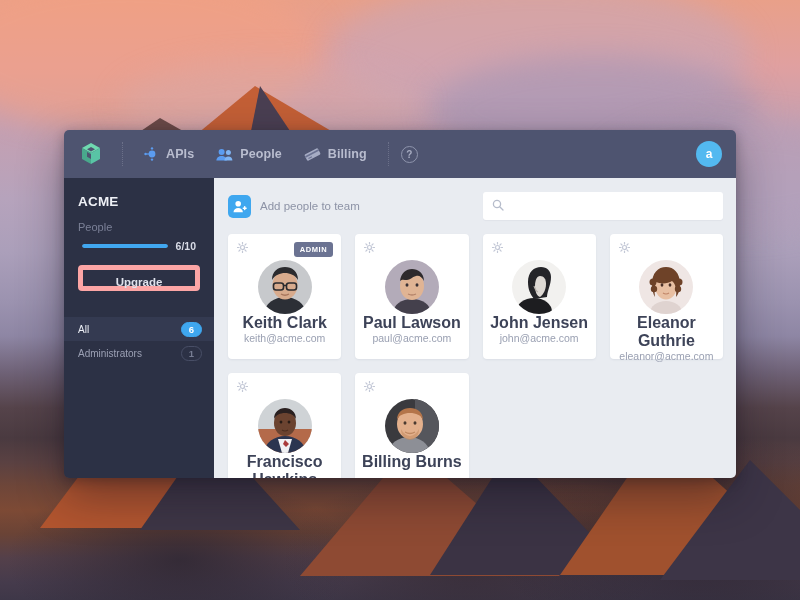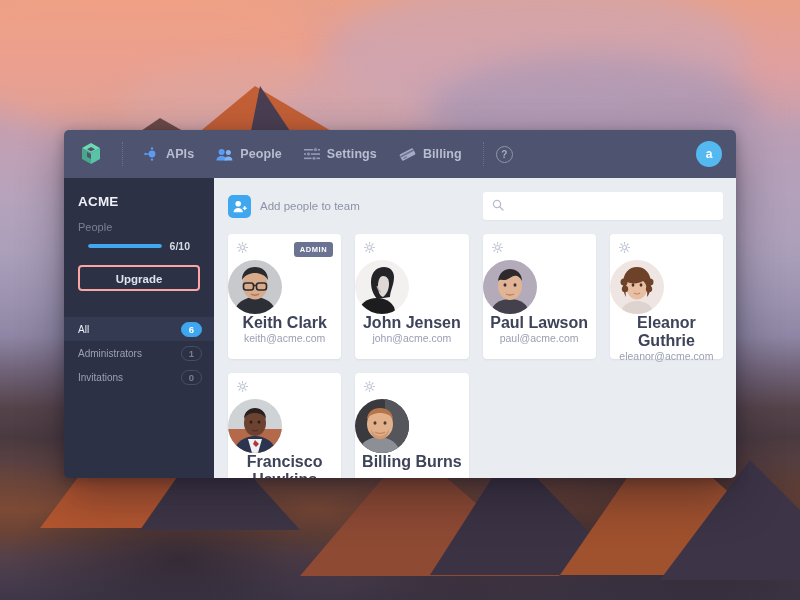--- a/index.html
+++ b/index.html
@@ -134,21 +134,21 @@
     letter-spacing: .2px;
   }
   #quota-label {
     color: #7b8097;
     font-size: 11px;
     padding: 0 14px;
     margin-top: 12px;
   }
   #quota-row {
     display: flex; align-items: center;
-    padding: 0 24px;
+    padding: 0 18px;
     margin-top: 7px;
     gap: 8px;
   }
   #progress-track {
     flex: 1;
     height: 4px;
     background: #454b62;
     border-radius: 2px;
     overflow: hidden;
   }
@@ -162,21 +162,21 @@
     font-size: 10.5px;
     font-weight: 700;
     white-space: nowrap;
   }
   #upgrade-button {
     display: block;
     margin: 13px 14px 0 14px;
     height: 26px;
     line-height: 24px;
     text-align: center;
-    border: 2px solid #fca5a5;
+    border: 5px solid #fca5a5;
     border-radius: 4px;
     color: #dfe2ec;
     font-size: 11.5px;
     font-weight: 700;
     background: transparent;
     cursor: pointer;
     width: calc(100% - 28px);
     font-family: inherit;
   }
   #sidebar-nav { margin-top: 26px; }
@@ -258,20 +258,21 @@
     gap: 14px;
   }
   .person-card {
     background: #fff;
     border-radius: 4px;
     height: 125px;
     position: relative;
     box-shadow: 0 1px 2px rgba(80,90,120,.09);
     display: flex;
     flex-direction: column;
+    align-items: center;
     cursor: pointer;
   }
   .card-gear {
     position: absolute;
     left: 9px; top: 8px;
     cursor: pointer;
     line-height: 0;
   }
   .card-badge {
     position: absolute;
@@ -362,33 +363,20 @@
           <svg width="17" height="13" viewBox="0 0 17 13">
             <circle cx="5.6" cy="4" r="3" fill="#5b9cf0"></circle>
             <path d="M0.4 12.6c0-2.9 2.3-4.6 5.2-4.6s5.2 1.7 5.2 4.6z" fill="#5b9cf0"></path>
             <circle cx="12.4" cy="4.4" r="2.5" fill="#7fb4f3"></circle>
             <path d="M8.4 12.6c0-2.5 1.8-4 4-4s4 1.5 4 4z" fill="#7fb4f3"></path>
           </svg>
         </span>
         <span class="nav-label">People</span>
       </div>
 
-      <div class="nav-item">
-        <span class="nav-icon">
-          <svg width="16" height="14" viewBox="0 0 16 14">
-            <rect x="0" y="2" width="16" height="1.5" fill="#9aa0b8"></rect>
-            <rect x="0" y="6.3" width="16" height="1.5" fill="#9aa0b8"></rect>
-            <rect x="0" y="10.6" width="16" height="1.5" fill="#9aa0b8"></rect>
-            <circle cx="11.5" cy="2.7" r="2.1" fill="#8990ab" stroke="#4e5470" stroke-width="1"></circle>
-            <circle cx="4.5" cy="7" r="2.1" fill="#8990ab" stroke="#4e5470" stroke-width="1"></circle>
-            <circle cx="10" cy="11.3" r="2.1" fill="#8990ab" stroke="#4e5470" stroke-width="1"></circle>
-          </svg>
-        </span>
-        <span class="nav-label">Settings</span>
-      </div>
 
       <div class="nav-item">
         <span class="nav-icon">
           <svg width="17" height="15" viewBox="0 0 17 15">
             <g transform="rotate(-28 8.5 7.5)">
               <rect x="1" y="4" width="15" height="7" rx="1.2" fill="#a6acc4"></rect>
               <rect x="1" y="5.6" width="15" height="1.6" fill="#6b7292"></rect>
               <rect x="3" y="8.6" width="4" height="1.1" fill="#6b7292"></rect>
             </g>
           </svg>
@@ -422,24 +410,20 @@
         <button id="upgrade-button">Upgrade</button>
 
         <div id="sidebar-nav">
           <div class="side-item active">
             <span class="side-label">All</span>
             <span class="side-badge accent">6</span>
           </div>
           <div class="side-item">
             <span class="side-label">Administrators</span>
             <span class="side-badge">1</span>
-          </div>
-          <div class="side-item">
-            <span class="side-label">Invitations</span>
-            <span class="side-badge">0</span>
           </div>
         </div>
       </div>
 
       <div id="content">
 
         <div id="toolbar">
           <div id="add-people-btn">
             <span id="add-icon">
               <svg width="14" height="13" viewBox="0 0 14 13">
@@ -508,60 +492,60 @@
                     <line x1="9" y1="5.5" x2="10.6" y2="5.5"></line>
                   <line x1="1.9" y1="1.9" x2="3" y2="3"></line>
                     <line x1="8" y1="8" x2="9.1" y2="9.1"></line>
                   <line x1="9.1" y1="1.9" x2="8" y2="3"></line>
                     <line x1="3" y1="8" x2="1.9" y2="9.1"></line>
                 </g>
               </svg>
             </span>
             <div class="avatar">
               <svg width="54" height="54" viewBox="0 0 54 54">
-                <rect width="54" height="54" fill="#f2f1ef"></rect>
-                <ellipse cx="22" cy="52" rx="18" ry="14" fill="#1d1d20"></ellipse>
-                <path d="M16 22c0-10 6-15 13-15 6 0 10 4 10 10 0 8-4 14-4 20l-13 2c-4-5-6-10-6-17z" fill="#242428"></path>
-                <path d="M28 16c4 0 6 3 6 8 0 6-3 11-6 13-3-1-5-5-5-11 0-6 2-10 5-10z" fill="#ded9d4"></path>
-                <path d="M22 26c1 3 2 5 4 6" stroke="#b9b2ab" stroke-width="1.1" fill="none"></path>
+                <rect width="54" height="54" fill="#b3abb9"></rect>
+                <ellipse cx="27" cy="53" rx="19" ry="14" fill="#44404c"></ellipse>
+                <ellipse cx="27" cy="26" rx="12" ry="14" fill="#e0b494"></ellipse>
+                <path d="M15 21c1-8 6-12 12-12s12 4 12 12c-2-4-5-6-8-5-4 1-6 4-9 4-3 0-5-1-7 1z" fill="#2e2a2c"></path>
+                <ellipse cx="22" cy="25" rx="1.5" ry="1.8" fill="#3a3236"></ellipse>
+                <ellipse cx="32" cy="25" rx="1.5" ry="1.8" fill="#3a3236"></ellipse>
+                <path d="M23 34q4 2 8 0" stroke="#b4836a" stroke-width="1.3" fill="none"></path>
               </svg>
             </div>
-            <div class="person-name">John Jensen</div>
-            <div class="person-email">john@acme.com</div>
+            <div class="person-name">Paul Lawson</div>
+            <div class="person-email">paul@acme.com</div>
           </div>
 
           <div class="person-card">
             <span class="card-gear">
               <svg width="11" height="11" viewBox="0 0 11 11">
                 <circle cx="5.5" cy="5.5" r="2" fill="none" stroke="#c3c8d6" stroke-width="1.2"></circle>
                 <g stroke="#c3c8d6" stroke-width="1.2" stroke-linecap="round">
                   <line x1="5.5" y1="0.4" x2="5.5" y2="2"></line>
                     <line x1="5.5" y1="9" x2="5.5" y2="10.6"></line>
                   <line x1="0.4" y1="5.5" x2="2" y2="5.5"></line>
                     <line x1="9" y1="5.5" x2="10.6" y2="5.5"></line>
                   <line x1="1.9" y1="1.9" x2="3" y2="3"></line>
                     <line x1="8" y1="8" x2="9.1" y2="9.1"></line>
                   <line x1="9.1" y1="1.9" x2="8" y2="3"></line>
                     <line x1="3" y1="8" x2="1.9" y2="9.1"></line>
                 </g>
               </svg>
             </span>
             <div class="avatar">
               <svg width="54" height="54" viewBox="0 0 54 54">
-                <rect width="54" height="54" fill="#b3abb9"></rect>
-                <ellipse cx="27" cy="53" rx="19" ry="14" fill="#44404c"></ellipse>
-                <ellipse cx="27" cy="26" rx="12" ry="14" fill="#e0b494"></ellipse>
-                <path d="M15 21c1-8 6-12 12-12s12 4 12 12c-2-4-5-6-8-5-4 1-6 4-9 4-3 0-5-1-7 1z" fill="#2e2a2c"></path>
-                <ellipse cx="22" cy="25" rx="1.5" ry="1.8" fill="#3a3236"></ellipse>
-                <ellipse cx="32" cy="25" rx="1.5" ry="1.8" fill="#3a3236"></ellipse>
-                <path d="M23 34q4 2 8 0" stroke="#b4836a" stroke-width="1.3" fill="none"></path>
+                <rect width="54" height="54" fill="#f2f1ef"></rect>
+                <ellipse cx="22" cy="52" rx="18" ry="14" fill="#1d1d20"></ellipse>
+                <path d="M16 22c0-10 6-15 13-15 6 0 10 4 10 10 0 8-4 14-4 20l-13 2c-4-5-6-10-6-17z" fill="#242428"></path>
+                <path d="M28 16c4 0 6 3 6 8 0 6-3 11-6 13-3-1-5-5-5-11 0-6 2-10 5-10z" fill="#ded9d4"></path>
+                <path d="M22 26c1 3 2 5 4 6" stroke="#b9b2ab" stroke-width="1.1" fill="none"></path>
               </svg>
             </div>
-            <div class="person-name">Paul Lawson</div>
-            <div class="person-email">paul@acme.com</div>
+            <div class="person-name">John Jensen</div>
+            <div class="person-email">john@acme.com</div>
           </div>
 
           <div class="person-card">
             <span class="card-gear">
               <svg width="11" height="11" viewBox="0 0 11 11">
                 <circle cx="5.5" cy="5.5" r="2" fill="none" stroke="#c3c8d6" stroke-width="1.2"></circle>
                 <g stroke="#c3c8d6" stroke-width="1.2" stroke-linecap="round">
                   <line x1="5.5" y1="0.4" x2="5.5" y2="2"></line>
                     <line x1="5.5" y1="9" x2="5.5" y2="10.6"></line>
                   <line x1="0.4" y1="5.5" x2="2" y2="5.5"></line>

